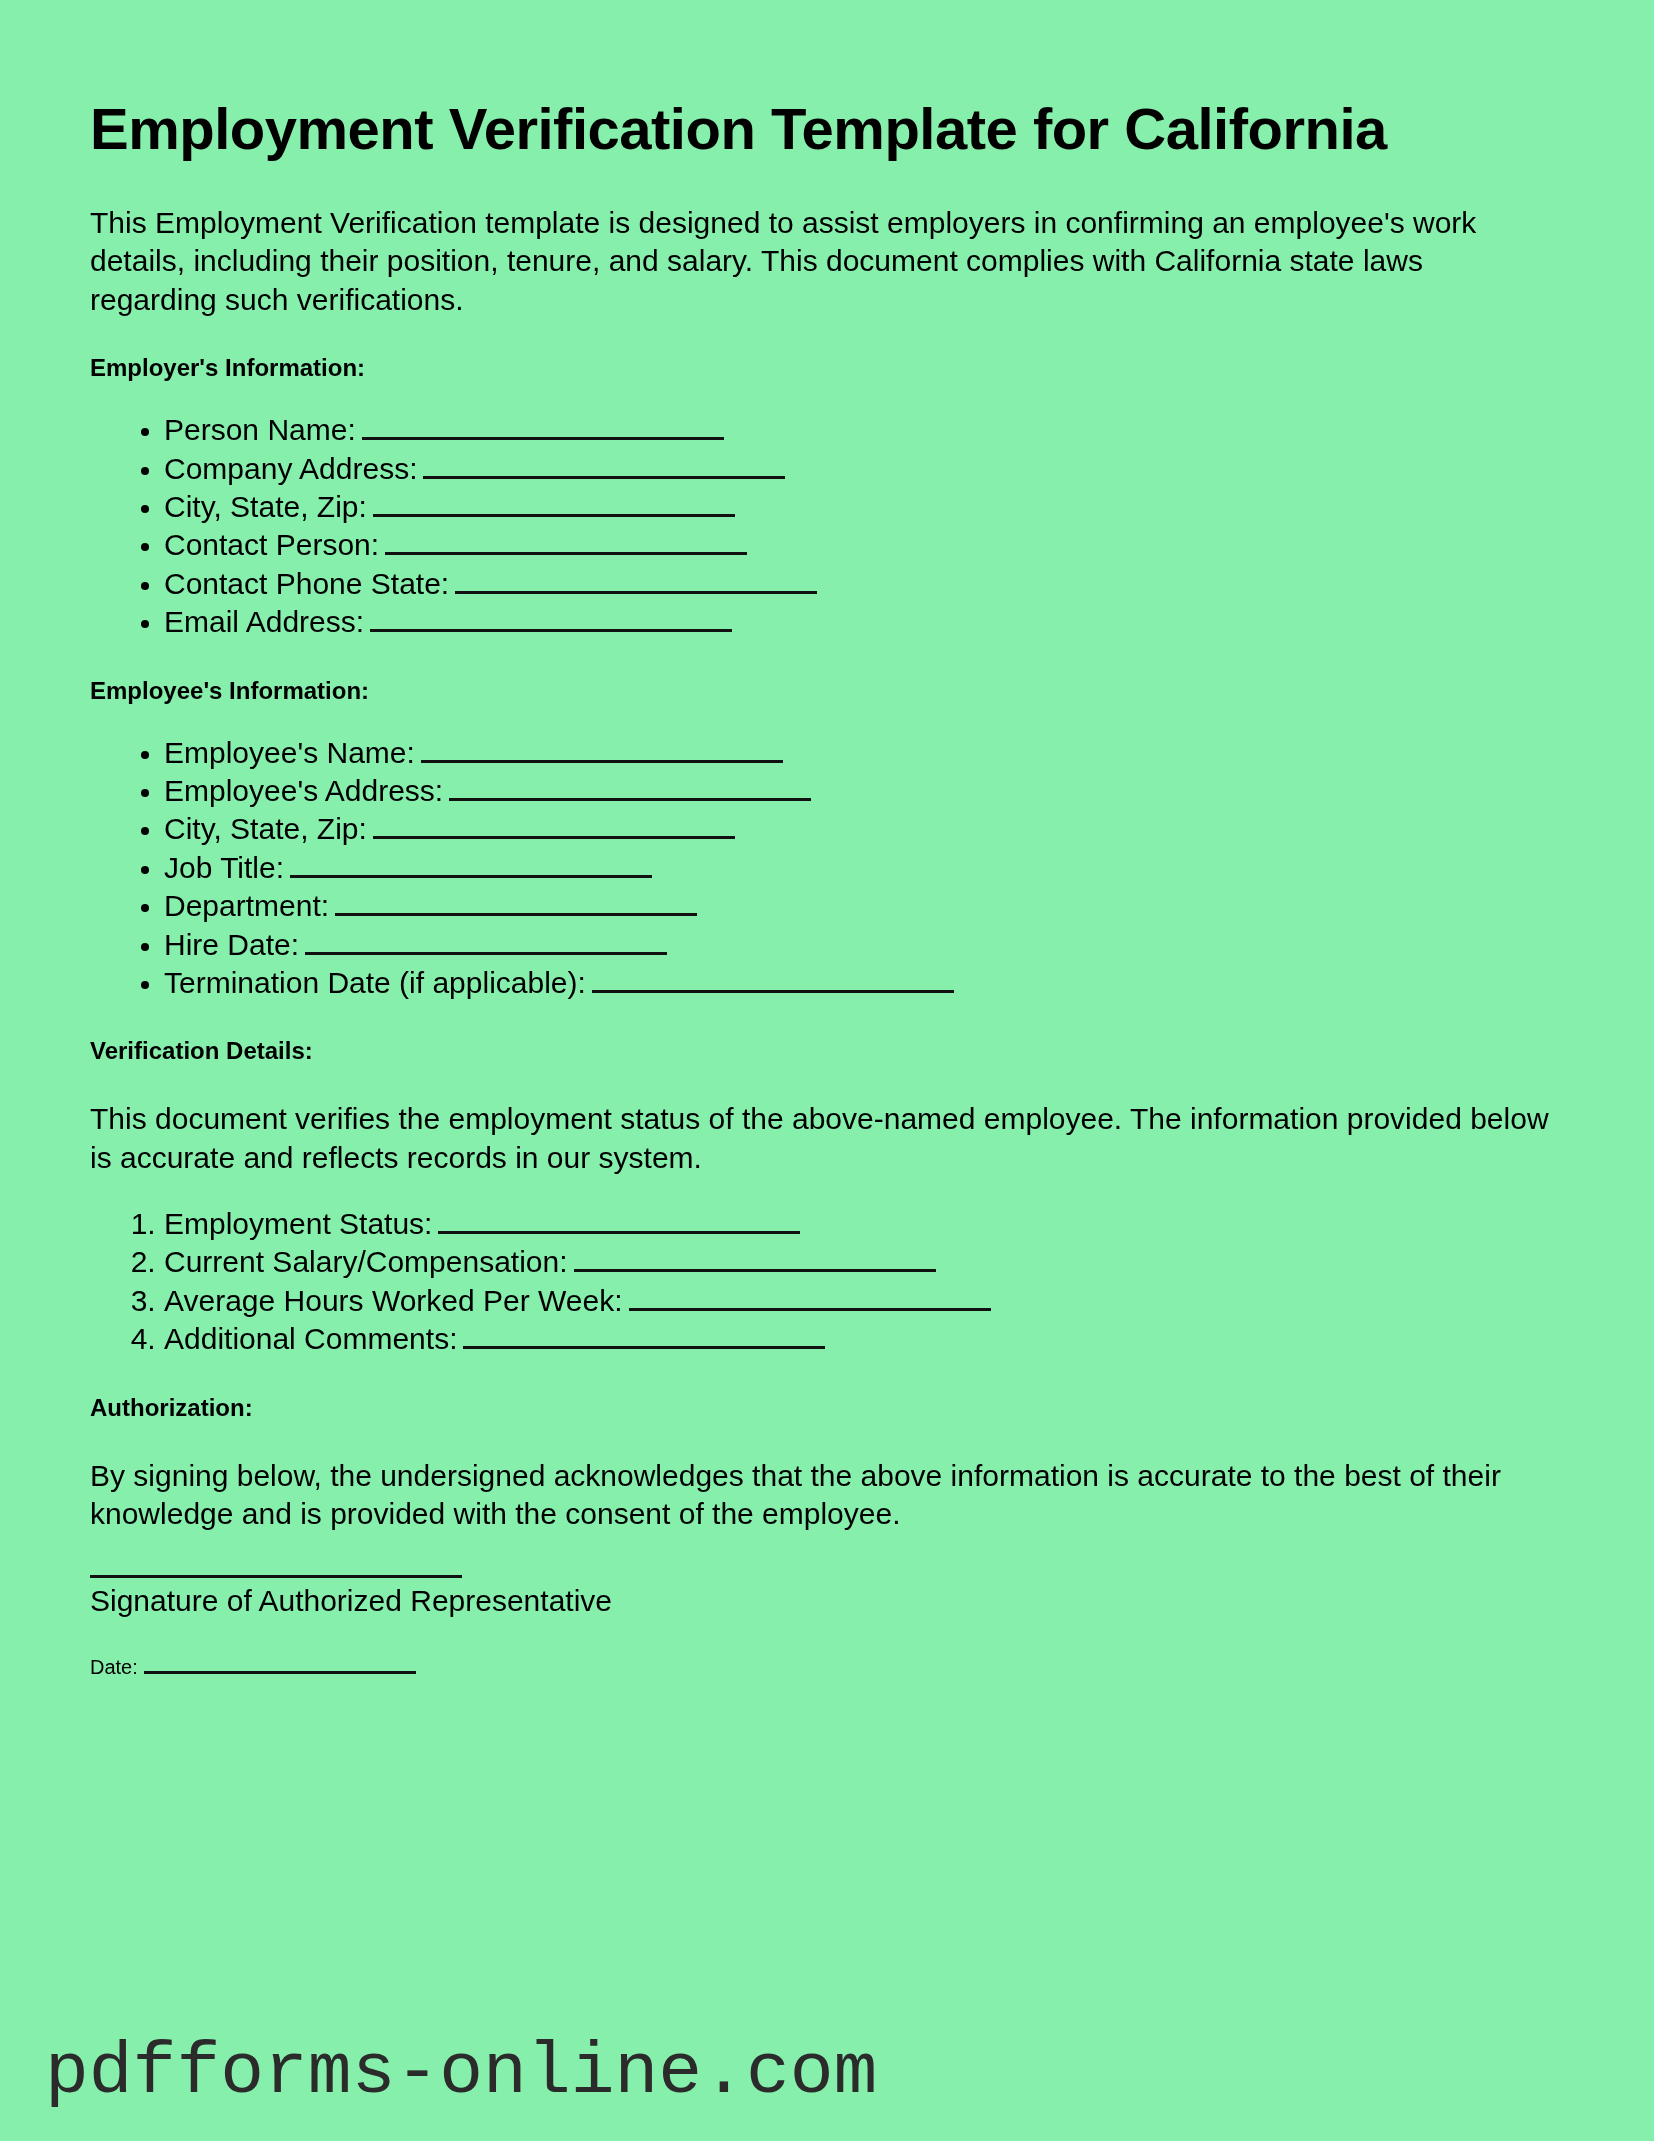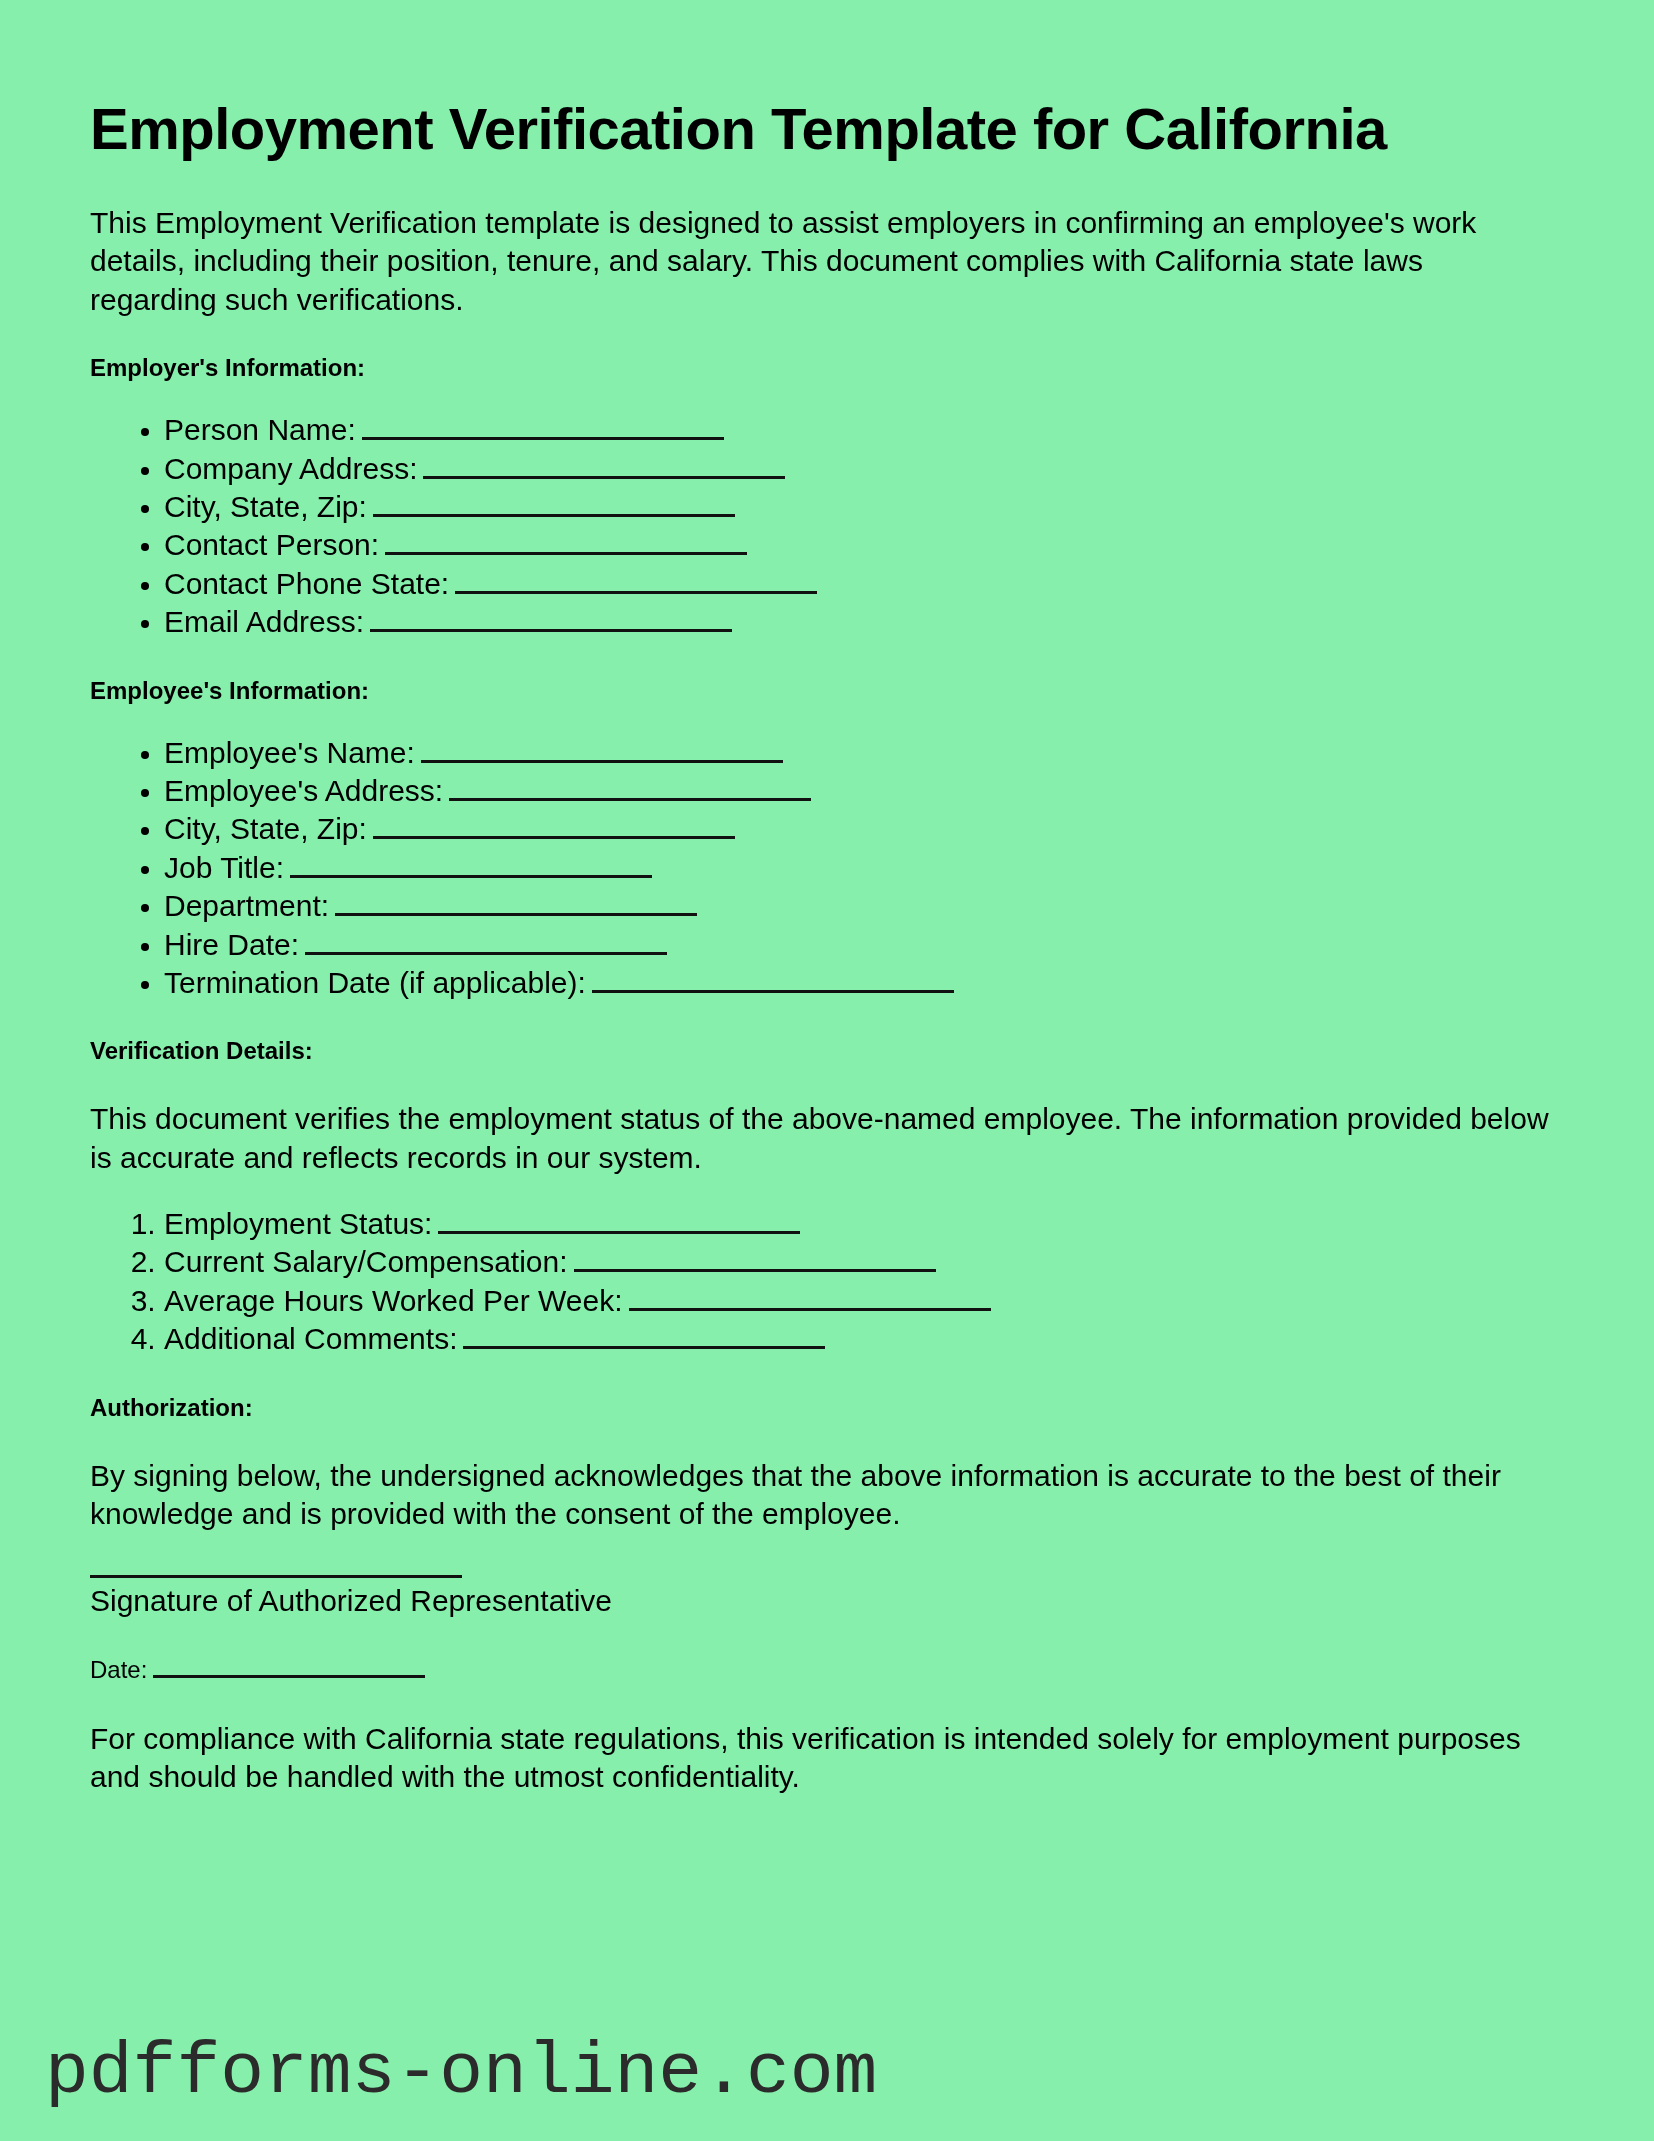--- a/index.html
+++ b/index.html
@@ -91,21 +91,21 @@
     border-bottom: 3px solid #111111;
     margin: 0 0 4px 0;
   }
   .sig-caption {
     font-size: 30px;
     line-height: 1.28;
     margin: 0;
   }
 
   .date-row {
-    font-size: 24px;
+    font-size: 20px;
     line-height: 1.28;
     white-space: nowrap;
   }
   .date-row .blank { width: 272px; }
 
   .watermark {
     position: absolute;
     left: 45px;
     bottom: 32px;
     font-family: "Liberation Mono", "DejaVu Sans Mono", monospace;
@@ -188,18 +188,17 @@
 
     <div class="sig-line"></div>
     <p class="sig-caption">Signature of Authorized Representative</p>
 
     <div class="gap-md"></div>
 
     <div class="date-row"><span>Date:</span><span class="blank"></span></div>
 
     <div class="gap-md"></div>
 
-    <p class="body-text">For compliance with California state regulations, this verification is intended solely for employment purposes and should be handled with the utmost confidentiality.</p>
 
   </div>
 
   <div class="watermark">pdfforms-online.com</div>
 </div>
 
 </body></html>

